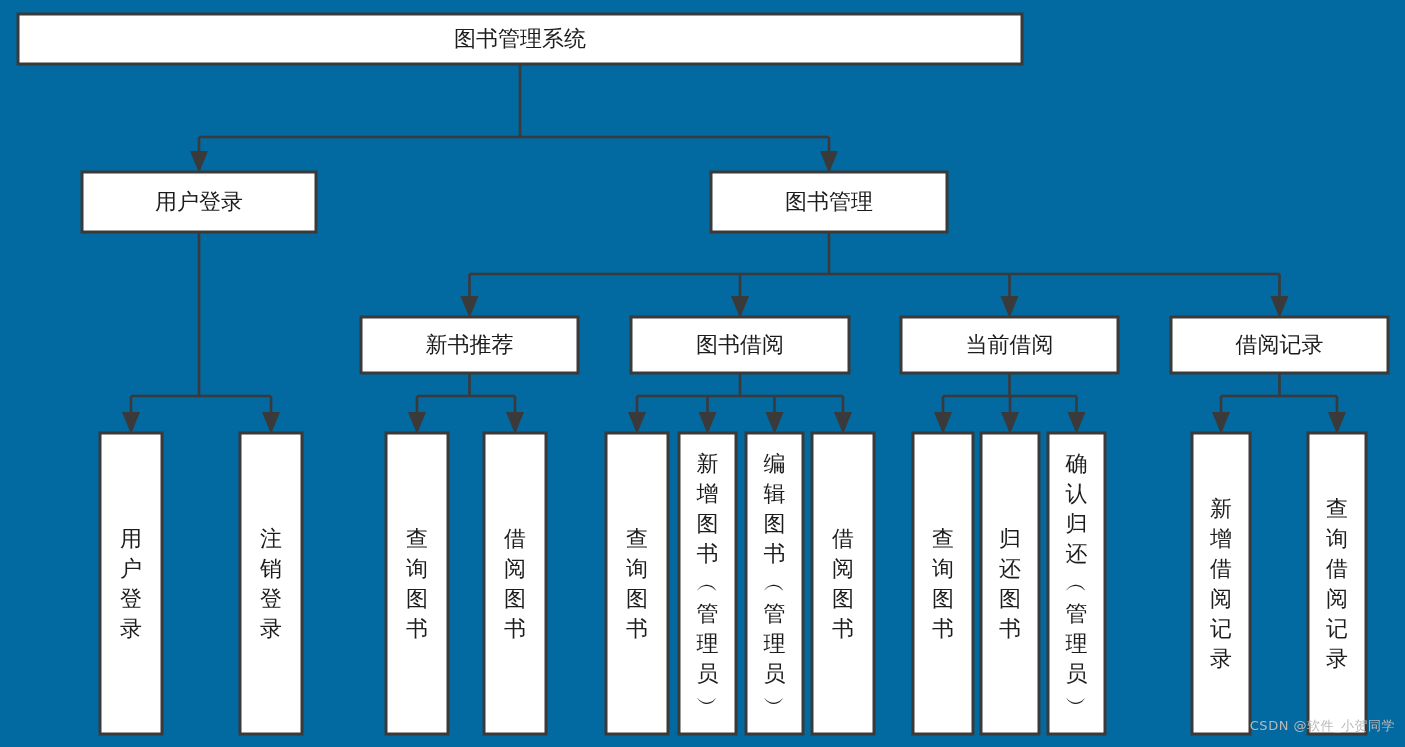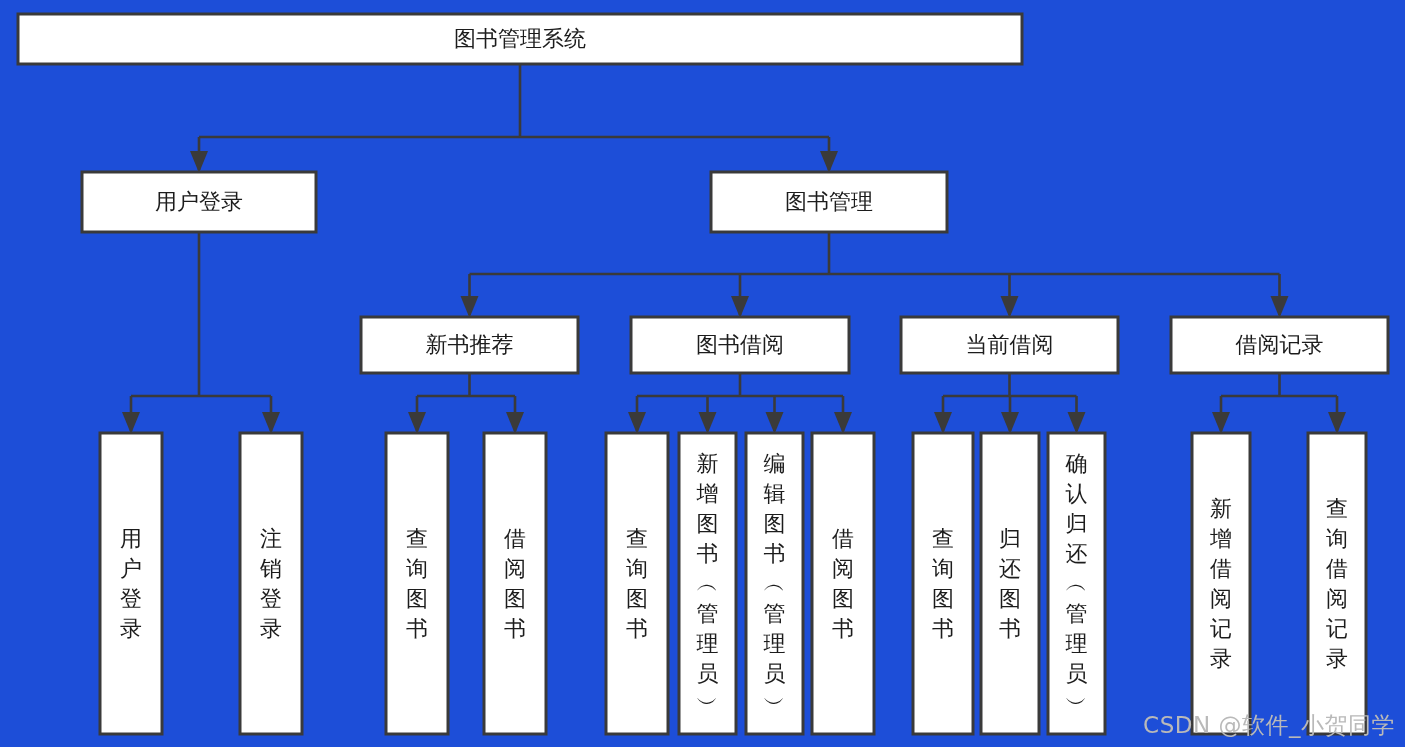--- a/index.html
+++ b/index.html
@@ -7,21 +7,21 @@
     padding: 0;
     background: #ffffff;
   }
   body {
     font-family: "DejaVu Sans", "Liberation Sans", sans-serif;
   }
   #diagram-root {
     position: relative;
     width: 1405px;
     height: 747px;
-    background: #1d4ed8;
+    background: #0369a1;
     overflow: hidden;
   }
   svg.flow {
     position: absolute;
     left: 0;
     top: 0;
     width: 1405px;
     height: 747px;
   }
   .node-box {
@@ -47,23 +47,23 @@
   }
   .node-label-v {
     font-family: "DejaVu Sans", "Liberation Sans", sans-serif;
     font-size: 22px;
     fill: #1c1c1c;
     text-anchor: middle;
   }
   .watermark {
     position: absolute;
     right: 10px;
-    bottom: 6px;
-    font-family: "DejaVu Sans", "Liberation Sans", sans-serif;
-    font-size: 23px;
+    bottom: 12px;
+    font-family: "DejaVu Sans", "Liberation Sans", sans-serif;
+    font-size: 13px;
     color: #b9b9b9;
     white-space: nowrap;
     letter-spacing: 0.5px;
   }
 </style>
 </head>
 <body>
 
 <div id="diagram-root">
 

